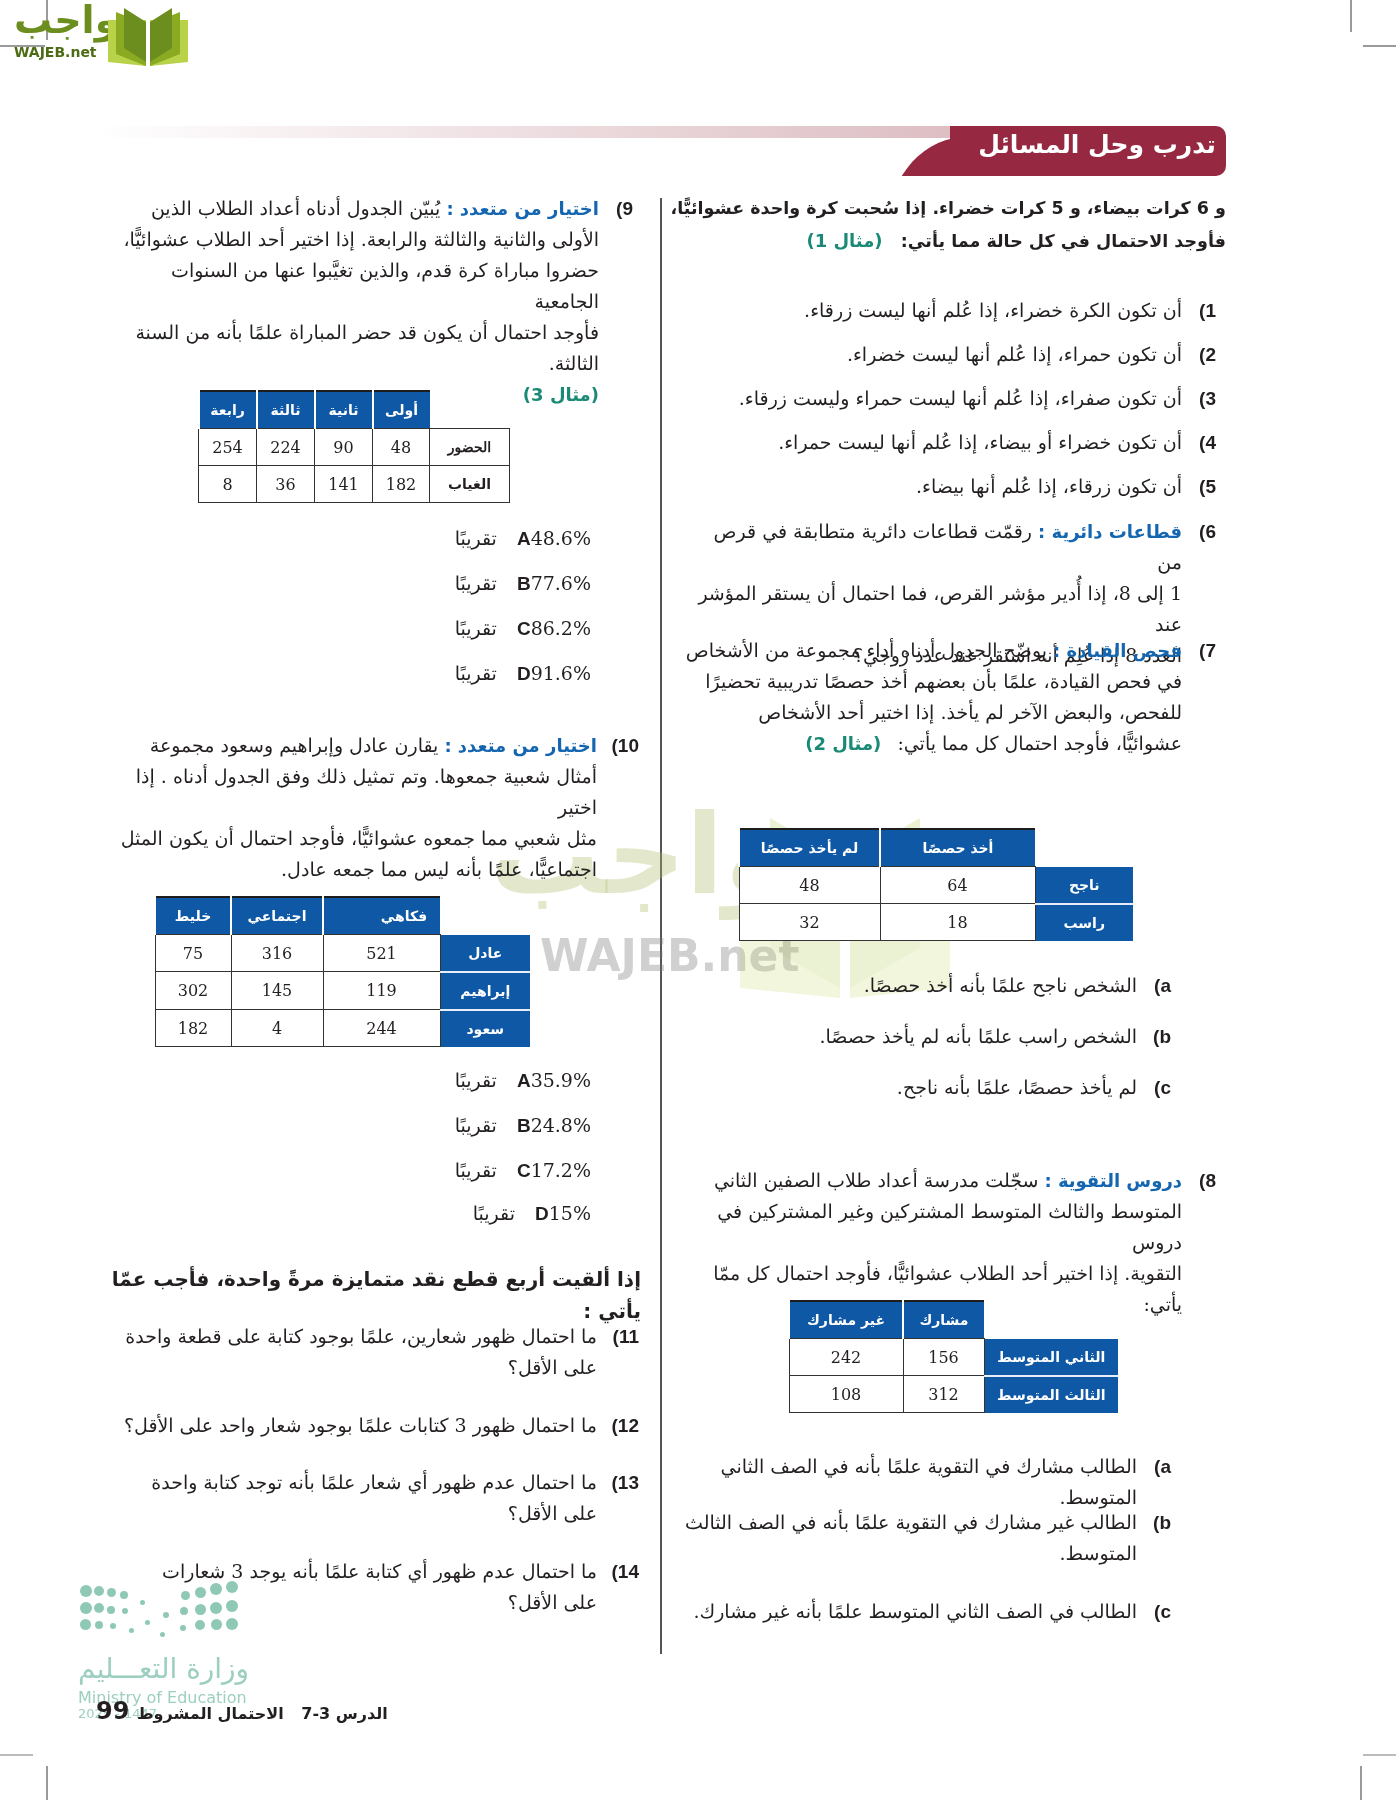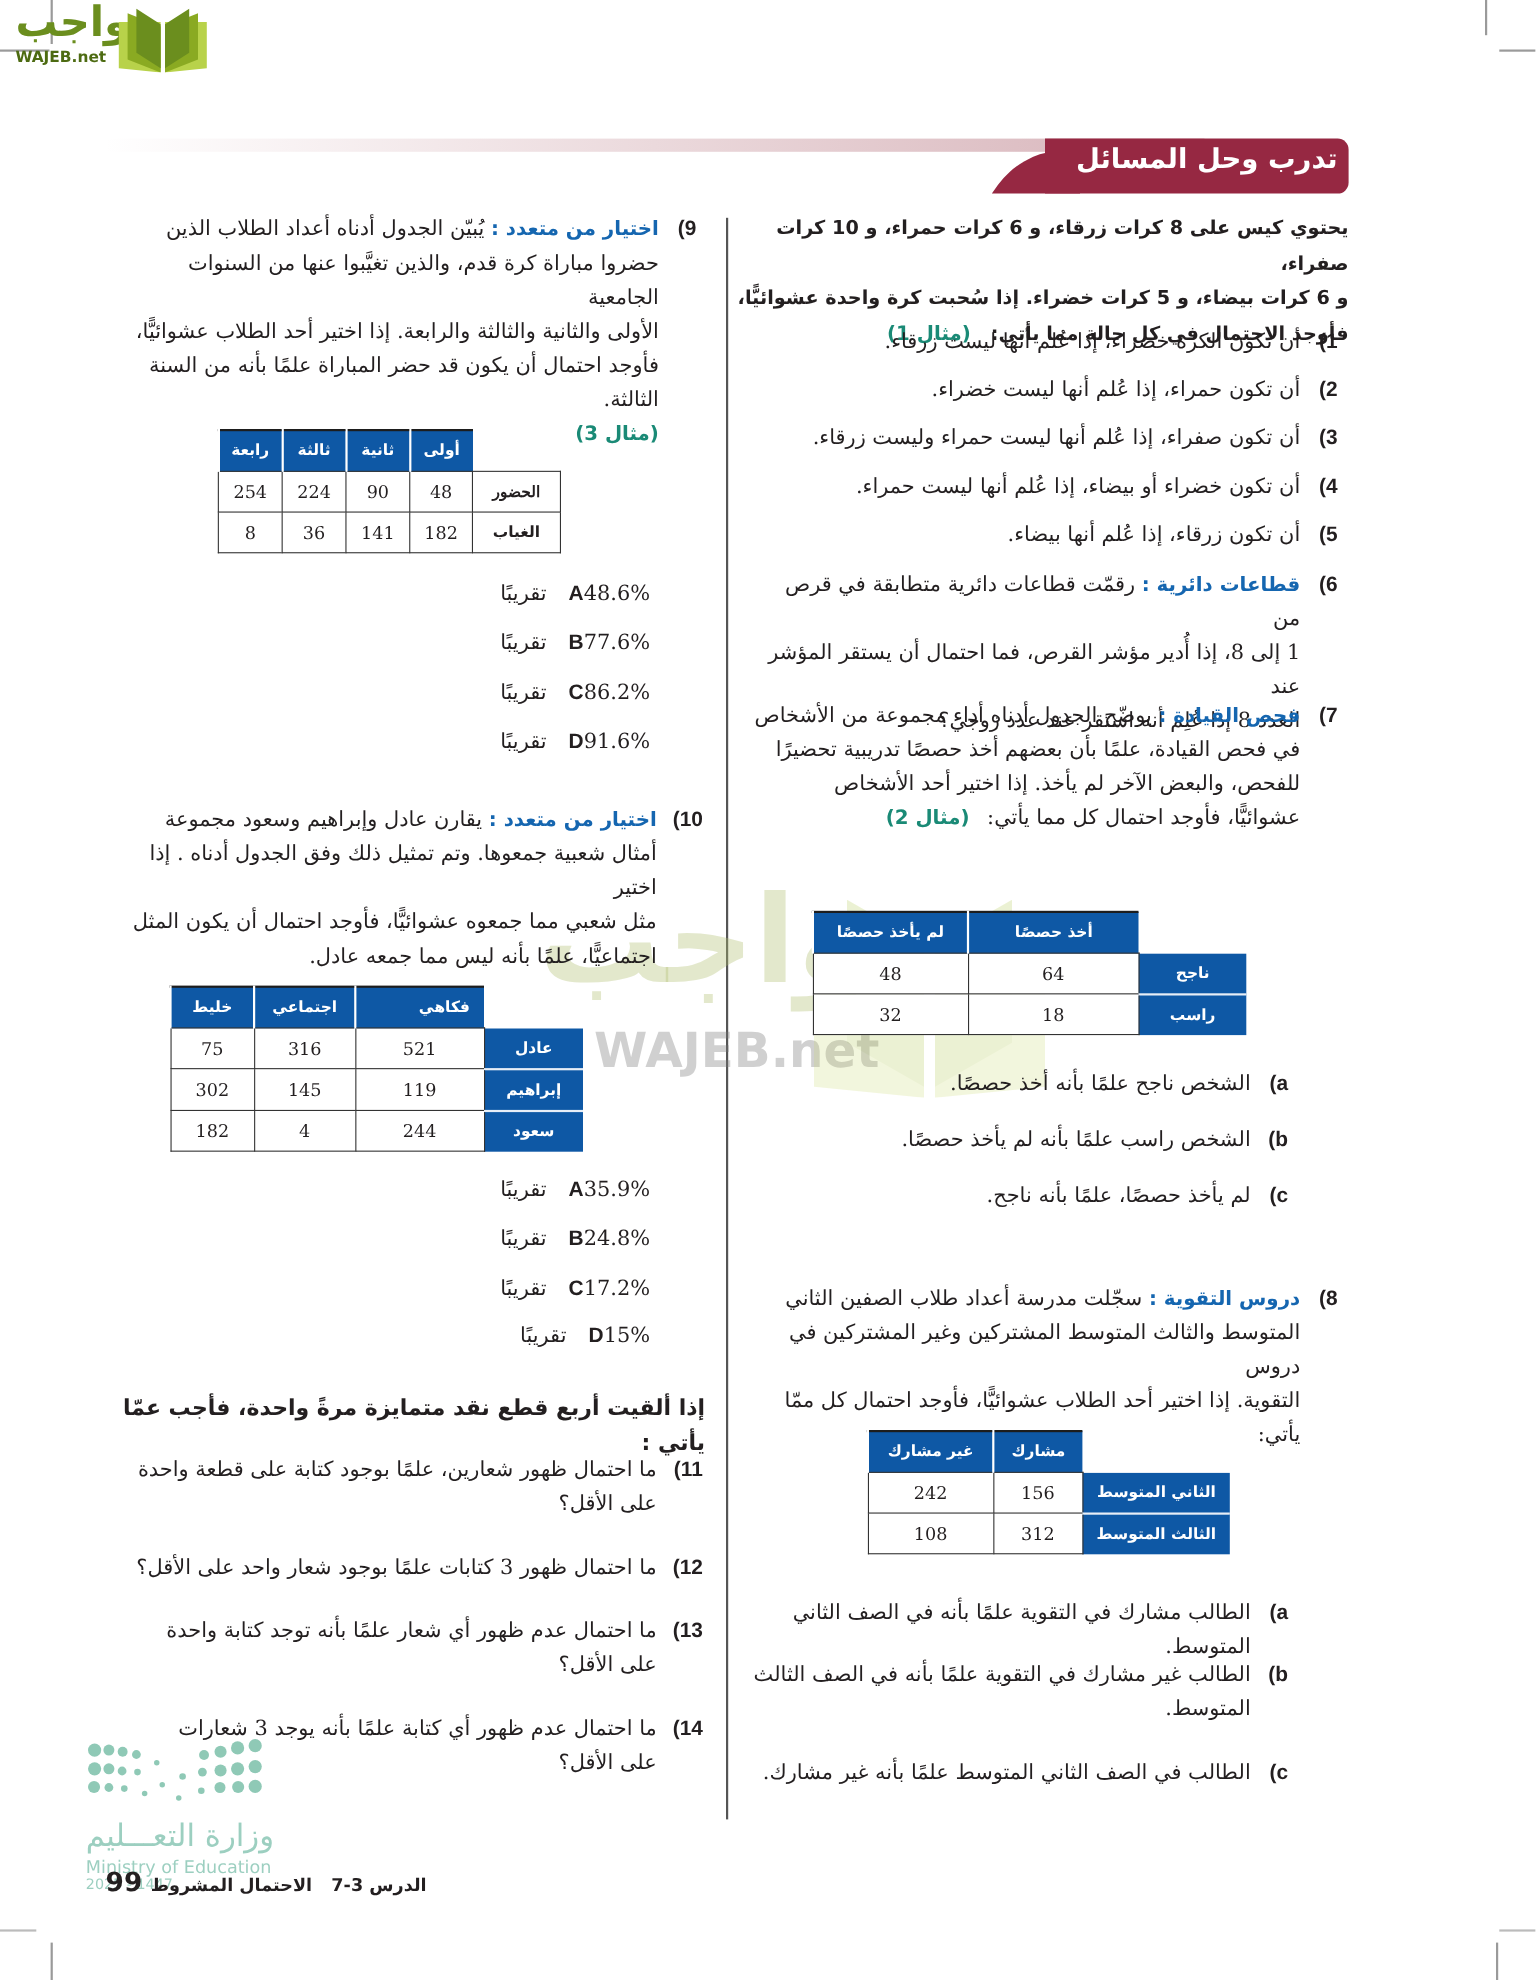--- a/index.html
+++ b/index.html
@@ -91,21 +91,20 @@
 <div class="wm" style="left:540px;top:930px;font-size:44px;color:rgba(120,120,120,0.35);">WAJEB.net</div>
 <svg class="abs" style="left:740px;top:818px;opacity:0.22;" width="210" height="180" viewBox="0 0 210 180">
   <path d="M0 30 L100 30 L100 180 L0 170 Z" fill="#c8d86a"></path>
   <path d="M210 30 L110 30 L110 180 L210 170 Z" fill="#c8d86a"></path>
   <path d="M30 0 L100 40 L100 170 L30 130 Z" fill="#a9c23a"></path>
   <path d="M180 0 L110 40 L110 170 L180 130 Z" fill="#a9c23a"></path>
 </svg>
 
 <section>
   <div class="abs p b" style="right:170px;top:193px;width:560px;font-family:'DejaVu Sans',sans-serif;font-size:17.5px;">
-    <div>يحتوي كيس على 8 كرات زرقاء، و 6 كرات حمراء، و 10 كرات صفراء،</div>
     <div>و 6 كرات بيضاء، و 5 كرات خضراء. إذا سُحبت كرة واحدة عشوائيًّا،</div>
     <div>
       <span>فأوجد الاحتمال في كل حالة مما يأتي:</span>
       <span class="teal" style="margin-right:12px;">(مثال 1)</span>
     </div>
   </div>
 
   <div class="item" style="right:180px;top:295px;width:520px;">
     <span class="n">1)</span>
     <span class="t">أن تكون الكرة خضراء، إذا عُلم أنها ليست زرقاء.</span>
@@ -224,22 +223,22 @@
     <span class="t">الطالب في الصف الثاني المتوسط علمًا بأنه غير مشارك.</span>
   </div>
 </section>
 
 <section>
 
   <div class="item" style="right:763px;top:193px;width:530px;">
     <span class="n">9)</span>
     <div class="t">
       <div><span class="topic">اختيار من متعدد :</span> <span>يُبيّن الجدول أدناه أعداد الطلاب الذين</span></div>
+      <div>الأولى والثانية والثالثة والرابعة. إذا اختير أحد الطلاب عشوائيًّا،</div>
       <div>حضروا مباراة كرة قدم، والذين تغيَّبوا عنها من السنوات الجامعية</div>
-      <div>الأولى والثانية والثالثة والرابعة. إذا اختير أحد الطلاب عشوائيًّا،</div>
       <div>فأوجد احتمال أن يكون قد حضر المباراة علمًا بأنه من السنة الثالثة.</div>
       <div><span class="teal">(مثال 3)</span></div>
     </div>
   </div>
 
   <table class="dt" style="right:886px;top:390px;">
     <tbody>
         <tr>
       <th class="empty" style="width:78px;"></th>
       <th style="width:54px;">أولى</th>

